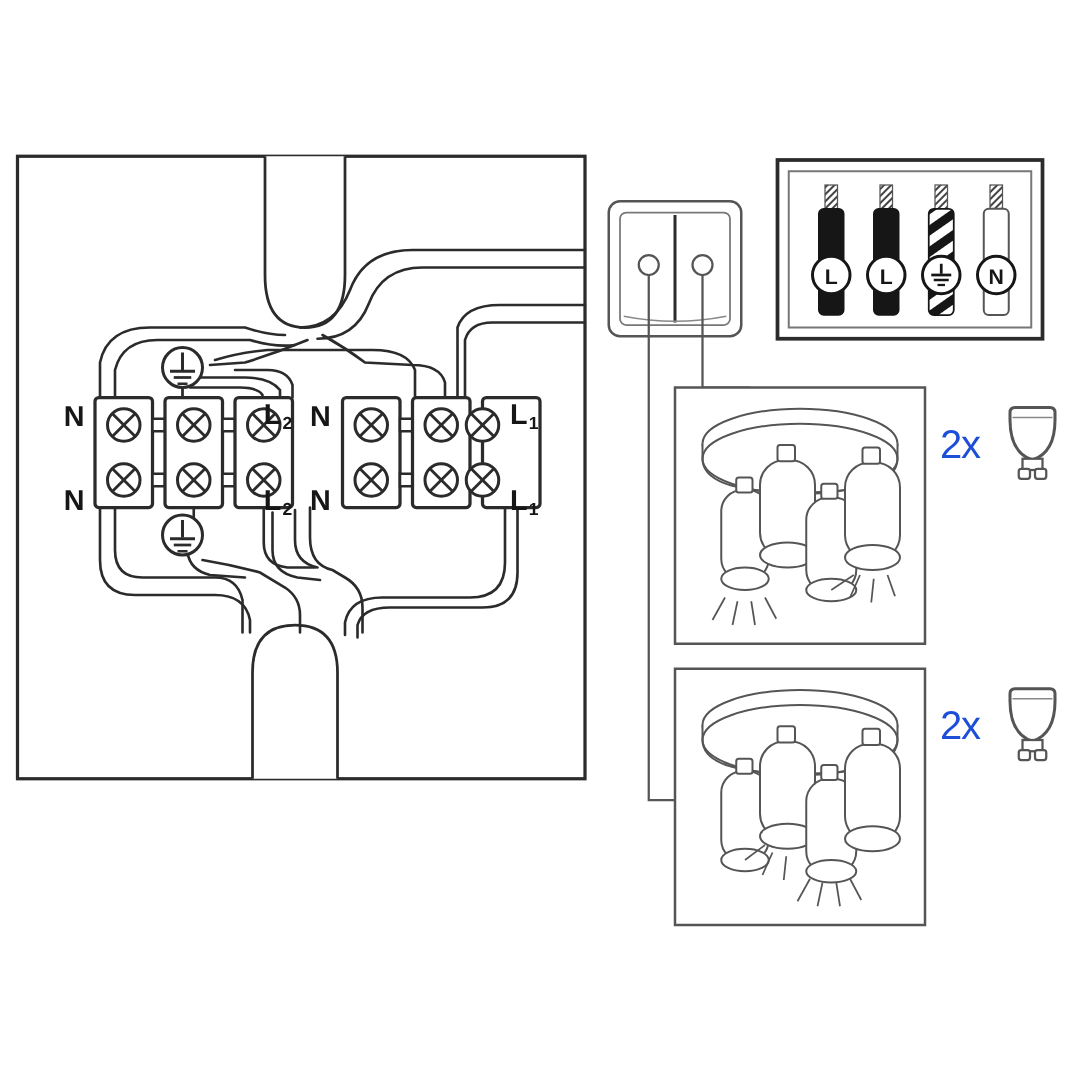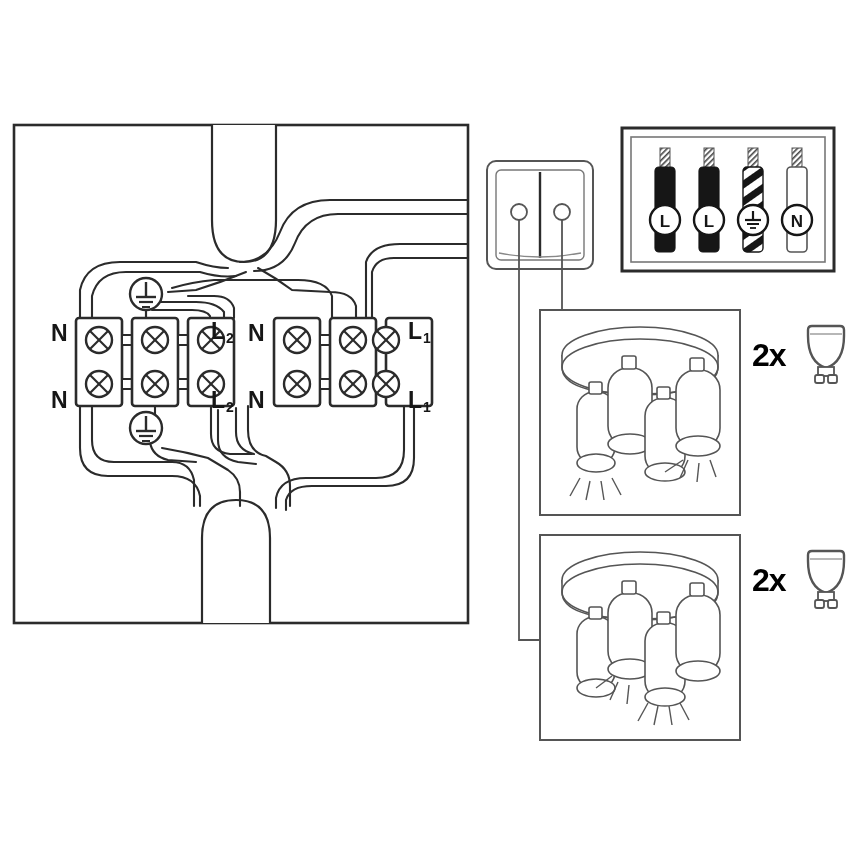--- a/index.html
+++ b/index.html
@@ -4,21 +4,21 @@
 <style>
   html,body{margin:0;padding:0;background:#ffffff;}
   body{width:868px;height:868px;position:relative;overflow:hidden;
        font-family:"Liberation Sans", sans-serif;color:#1a1a1a;}
   #stage{position:absolute;left:0;top:0;width:868px;height:868px;}
   svg.layer{position:absolute;left:0;top:0;width:868px;height:868px;}
   .lbl{position:absolute;font-weight:bold;font-family:"Liberation Sans",sans-serif;
        color:#161616;line-height:1;white-space:nowrap;}
   .term-lbl{font-size:23px;}
   .term-lbl sub{font-size:14px;font-weight:bold;vertical-align:baseline;position:relative;top:4px;left:1px;}
-  .qty{position:absolute;font-size:32px;font-weight:bold;color:#000000;letter-spacing:-1px;}
+  .qty{position:absolute;font-size:32px;font-weight:normal;color:#1d4ed8;letter-spacing:-1px;}
 </style>
 </head>
 <body>
 
 <div id="stage">
 
   <svg class="layer" viewBox="0 0 868 868">
     <defs>
 
       <pattern id="stripes" width="14" height="14" patternUnits="userSpaceOnUse" patternTransform="rotate(55)">

